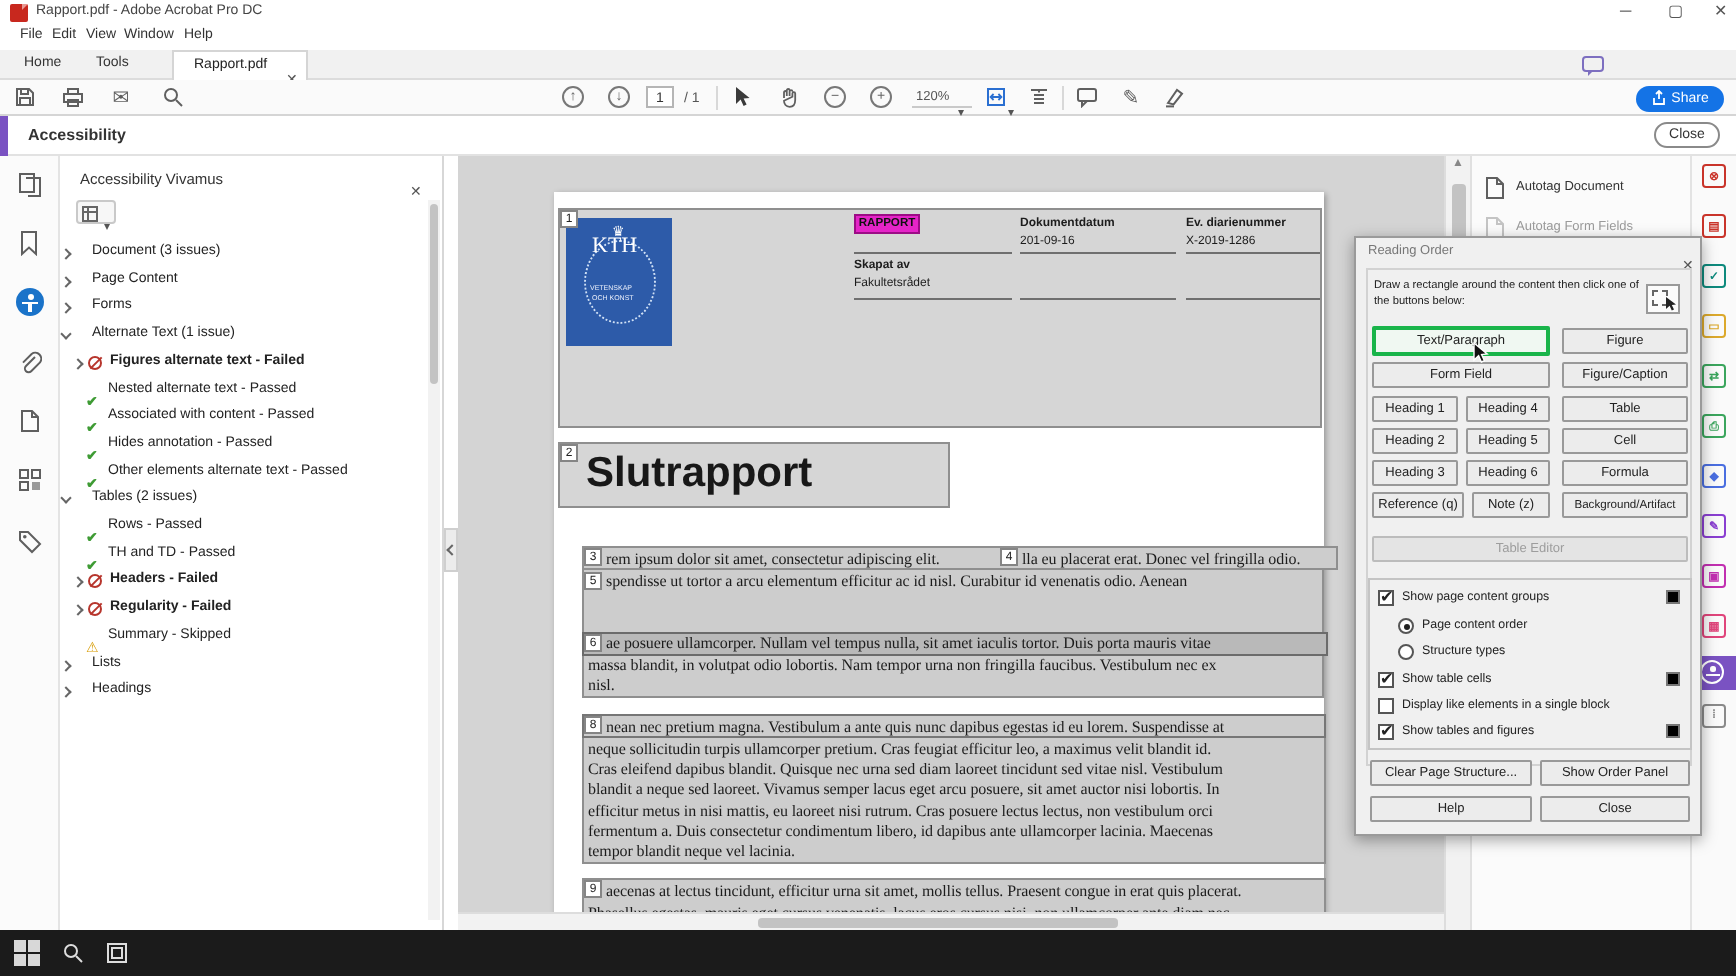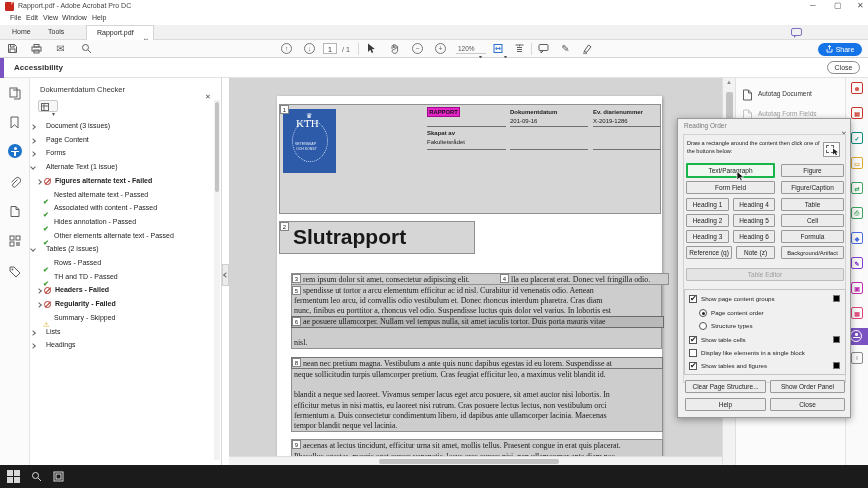--- a/index.html
+++ b/index.html
@@ -207,21 +207,21 @@
           <rect x="1" y="7" width="4" height="4" fill="none" stroke="#5f5f5f"></rect>
           <rect x="7" y="7" width="4" height="4" fill="#9a9a9a"></rect>
         </svg></span>
     <span class="a" style="left:9px;top:186px"><svg width="12" height="12" viewBox="0 0 12 12">
           <path d="M1 5V1h4l6 6-4 4z" fill="none" stroke="#5f5f5f"></path>
           <circle cx="3.4" cy="3.4" r="0.9" fill="#5f5f5f"></circle>
         </svg></span>
   </div>
 
   <div class="a" style="left:30px;top:78px;width:192px;height:387px;background:#fff;border-right:1px solid #d7d7d7">
-    <span class="txt" style="left:10px;top:7px;font-size:7.5px;color:#333">Dokumentdatum Checker</span>
+    <span class="txt" style="left:10px;top:7px;font-size:7.5px;color:#333">Accessibility Vivamus</span>
     <span class="a xic" style="left:175px;top:7px"></span>
     <span class="a" style="left:8px;top:22px;width:20px;height:12px;border:1px solid #c9c9c9;border-radius:2px;background:#f7f7f7">
       <svg class="a" style="left:2px;top:2px" width="8" height="8" viewBox="0 0 8 8">
           <rect x="0.5" y="0.5" width="7" height="7" fill="none" stroke="#666"></rect>
           <path d="M0.5 3h7M3 0.5v7" stroke="#666"></path>
         </svg>
       <span class="a caret" style="left:13px;top:1px"></span>
     </span>
   </div>
 
@@ -340,30 +340,30 @@
     <div class="gbx" style="left:62px;top:195px;width:371px;height:76px"></div>
     <div class="gbx" style="left:62px;top:195px;width:378px;height:12px"></div>
     <div class="gbx sel" style="left:62px;top:238px;width:373px;height:12px"></div>
     <div class="bdg" style="left:63px;top:196px">3</div>
     <div class="bdg" style="left:271px;top:196px">4</div>
     <div class="bdg" style="left:63px;top:208px">5</div>
     <div class="bdg" style="left:63px;top:239px">6</div>
     <span class="dt" style="left:74px;top:197px;width:196px">rem ipsum dolor sit amet, consectetur adipiscing elit.</span>
     <span class="dt" style="left:282px;top:197px;width:156px">lla eu placerat erat. Donec vel fringilla odio.</span>
     <span class="dt" style="left:74px;top:208px;width:356px">spendisse ut tortor a arcu elementum efficitur ac id nisl. Curabitur id venenatis odio. Aenean</span>
-    <span class="dt" style="left:65px;top:218px;width:365px">fermentum leo arcu, id convallis odio vestibulum et. Donec rhoncus interdum pharetra. Cras diam</span>
-    <span class="dt" style="left:65px;top:228px;width:365px">nunc, finibus eu porttitor a, rhoncus vel odio. Suspendisse luctus quis dolor vel varius. In lobortis est</span>
     <span class="dt" style="left:74px;top:239px;width:358px">ae posuere ullamcorper. Nullam vel tempus nulla, sit amet iaculis tortor. Duis porta mauris vitae</span>
+    <span class="dt" style="left:65px;top:250px;width:365px">massa blandit, in volutpat odio lobortis. Nam tempor urna non fringilla faucibus. Vestibulum nec ex</span>
     <span class="dt" style="left:65px;top:260px;width:365px">nisl.</span>
 
     <div class="gbx" style="left:62px;top:279px;width:372px;height:75px"></div>
     <div class="gbx" style="left:62px;top:279px;width:372px;height:12px;background:transparent;border-color:#767676"></div>
     <div class="bdg" style="left:63px;top:280px">8</div>
     <span class="dt" style="left:74px;top:281px;width:358px">nean nec pretium magna. Vestibulum a ante quis nunc dapibus egestas id eu lorem. Suspendisse at</span>
     <span class="dt" style="left:65px;top:292px;width:365px">neque sollicitudin turpis ullamcorper pretium. Cras feugiat efficitur leo, a maximus velit blandit id.</span>
+    <span class="dt" style="left:65px;top:302px;width:365px">Cras eleifend dapibus blandit. Quisque nec urna sed diam laoreet tincidunt sed vitae nisl. Vestibulum</span>
     <span class="dt" style="left:65px;top:312px;width:365px">blandit a neque sed laoreet. Vivamus semper lacus eget arcu posuere, sit amet auctor nisi lobortis. In</span>
     <span class="dt" style="left:65px;top:323px;width:365px">efficitur metus in nisi mattis, eu laoreet nisi rutrum. Cras posuere lectus lectus, non vestibulum orci</span>
     <span class="dt" style="left:65px;top:333px;width:365px">fermentum a. Duis consectetur condimentum libero, id dapibus ante ullamcorper lacinia. Maecenas</span>
     <span class="dt" style="left:65px;top:343px;width:365px">tempor blandit neque vel lacinia.</span>
 
     <div class="gbx" style="left:62px;top:361px;width:372px;height:26px"></div>
     <div class="bdg" style="left:63px;top:362px">9</div>
     <span class="dt" style="left:74px;top:363px;width:358px">aecenas at lectus tincidunt, efficitur urna sit amet, mollis tellus. Praesent congue in erat quis placerat.</span>
     <span class="dt" style="left:65px;top:374px;width:365px">Phasellus egestas, mauris eget cursus venenatis, lacus eros cursus nisi, non ullamcorper ante diam nec</span>
 

